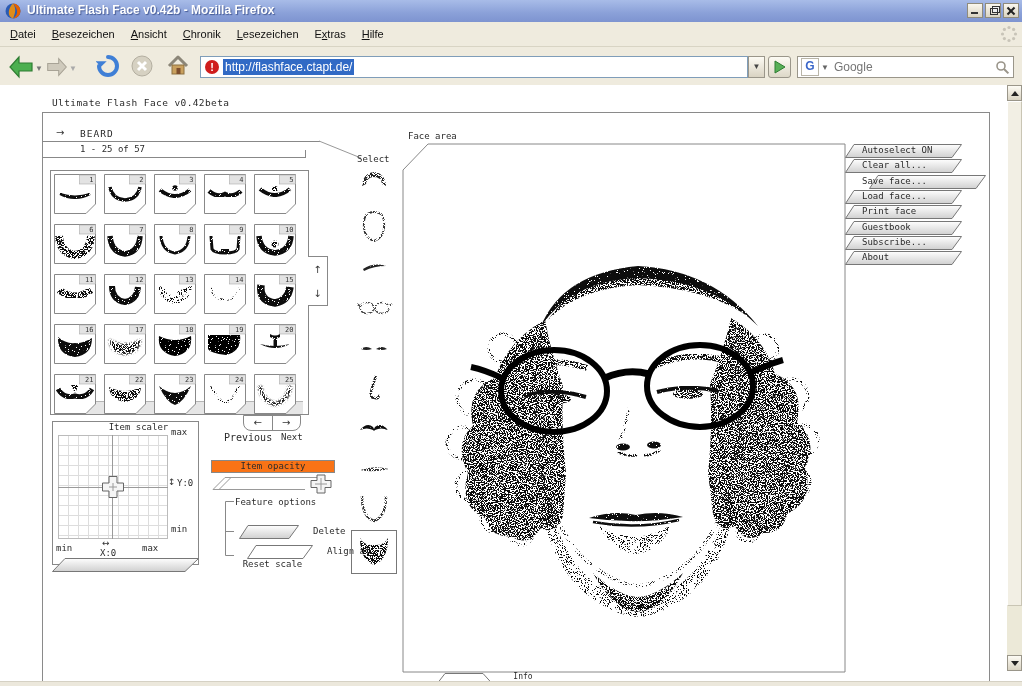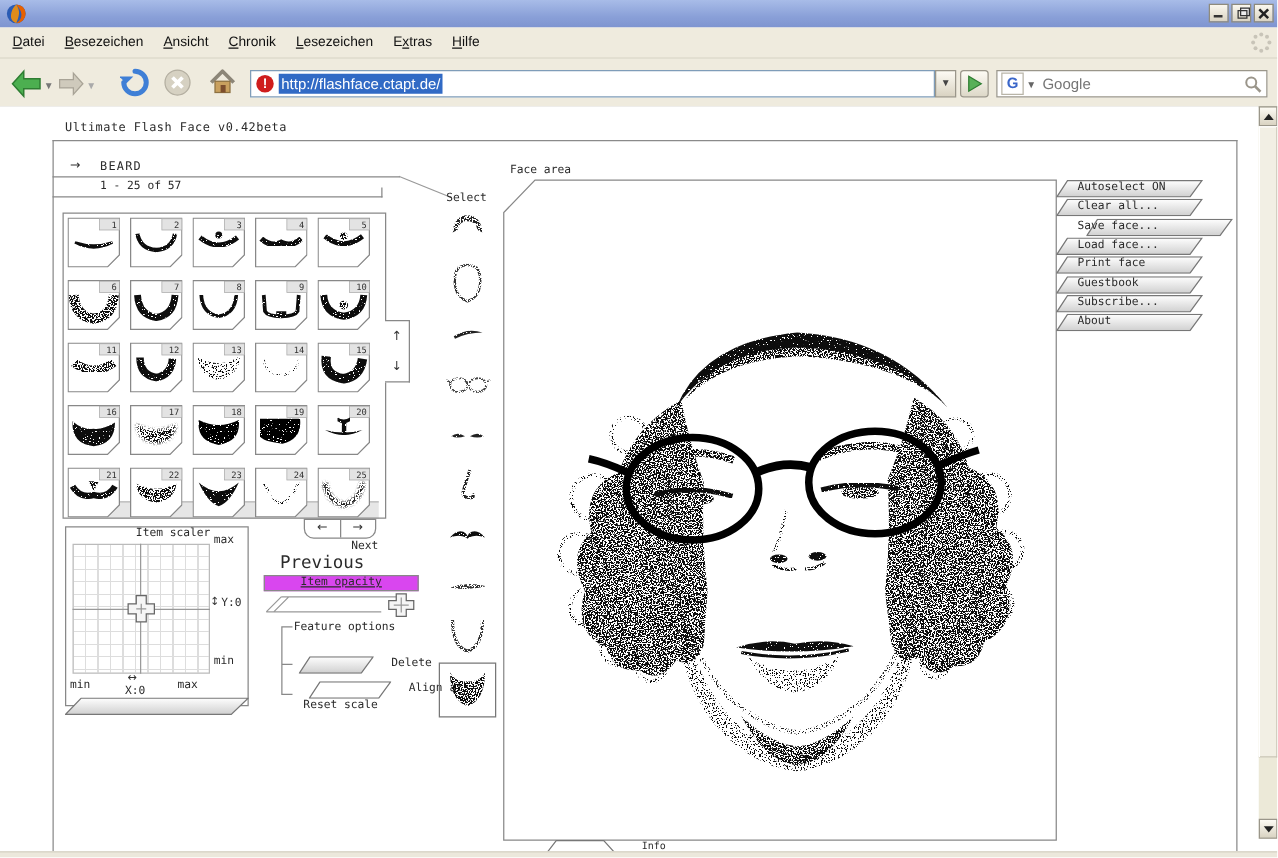--- a/index.html
+++ b/index.html
@@ -74,36 +74,36 @@
   .bump{position:absolute;left:308px;top:256px;width:20px;height:50px;background:#fff;
     border:1px solid #888;border-left:none;box-sizing:border-box;display:flex;flex-direction:column;
     align-items:center;justify-content:space-around;font-size:10px;color:#333;font-family:"DejaVu Sans",sans-serif;}
   .bump span{cursor:pointer;}
 
   .pv-tab{position:absolute;left:243px;top:415px;width:58px;height:16px;border:1px solid #888;
     border-radius:0 0 8px 8px;display:flex;box-sizing:border-box;background:#fff;}
   .pv-tab span{flex:1;text-align:center;font-size:10px;line-height:14px;color:#333;
     font-family:"DejaVu Sans",sans-serif;cursor:pointer;}
   .pv-tab span:first-child{border-right:1px solid #888;}
-  .lbl-prev{position:absolute;left:224px;top:442px;font-size:14px;text-align:right;}
+  .lbl-prev{position:absolute;left:224px;top:432px;font-size:10px;text-align:right;}
   .lbl-next{position:absolute;left:281px;top:432px;font-size:9px;}
 
   .scaler{position:absolute;left:52px;top:421px;width:147px;height:144px;border:1px solid #888;box-sizing:border-box;background:#fff;}
   .sc-title{position:absolute;left:52px;top:422px;width:173px;text-align:center;font-size:9px;}
   .sc-grid{position:absolute;left:58px;top:435px;width:110px;height:104px;border:1px solid #bbb;box-sizing:border-box;
     background-image:repeating-linear-gradient(to right,transparent 0 9px,#ddd 9px 10px),
                      repeating-linear-gradient(to bottom,transparent 0 9px,#ddd 9px 10px);}
   .sc-axv{position:absolute;left:112px;top:435px;width:1px;height:104px;background:#9a9a9a;}
   .sc-axh{position:absolute;left:58px;top:487px;width:110px;height:1px;background:#9a9a9a;}
   .s9{font-size:9px;} .arrowf{font-family:"DejaVu Sans",sans-serif;font-size:9px;color:#333;}
   .reset-btn{position:absolute;left:52px;top:558px;width:147px;height:14px;}
   .reset-btn span,.skew-btn span{position:absolute;width:100%;text-align:center;top:1px;font-size:9px;}
 
   .op-title{position:absolute;left:211px;top:460px;width:124px;height:13px;border:1px solid #888;
-    box-sizing:border-box;text-align:center;font-size:9px;line-height:11px;background:#d946ef;text-decoration:underline;}
+    box-sizing:border-box;text-align:center;font-size:9px;line-height:11px;background:#f97316;}
   .op-track{position:absolute;left:209px;top:473px;}
 
   .ft-title{position:absolute;left:235px;top:497px;font-size:9px;}
   .ft-bracket{position:absolute;left:219px;top:498px;}
   .skew-btn{position:absolute;height:14px;}
   .btn-delete{left:239px;top:525px;width:60px;}
   .btn-align{left:247px;top:545px;width:66px;}
   .skew-btn span{text-align:left;padding-left:14px;box-sizing:border-box;}
 
   .select-label{position:absolute;left:357px;top:154px;font-size:9px;}
@@ -170,20 +170,21 @@
       </linearGradient>
     </defs>
   </svg>
 
   <div class="titlebar">
     <svg class="fx-logo" viewBox="0 0 16 16">
       <circle cx="8" cy="8" r="7.5" fill="#2a5bb4"></circle>
       <path d="M8,.5 A7.5,7.5 0 0 1 15.5,8 A7.5,7.5 0 0 1 8,15.5 C11,13.5 12.5,11 12,7.5 C11.6,5 10,3 8,.5 Z" fill="#e66000"></path>
       <path d="M8,.5 C9.5,3 10.5,5 10.2,8 C10,10.5 9,13 8,15.5 C5,14.5 3.5,12 3.8,9 C4,6 5.5,2.5 8,.5 Z" fill="#ff9500" opacity=".85"></path>
     </svg>
+    <span class="title">Ultimate Flash Face v0.42b - Mozilla Firefox</span>
     <div class="winbtns">
       <div class="wb">
           <span class="g-min"></span>
         </div>
       <div class="wb">
           <span class="g-res2"></span>
           <span class="g-res"></span>
         </div>
       <div class="wb">
           <span class="g-x1"></span>

